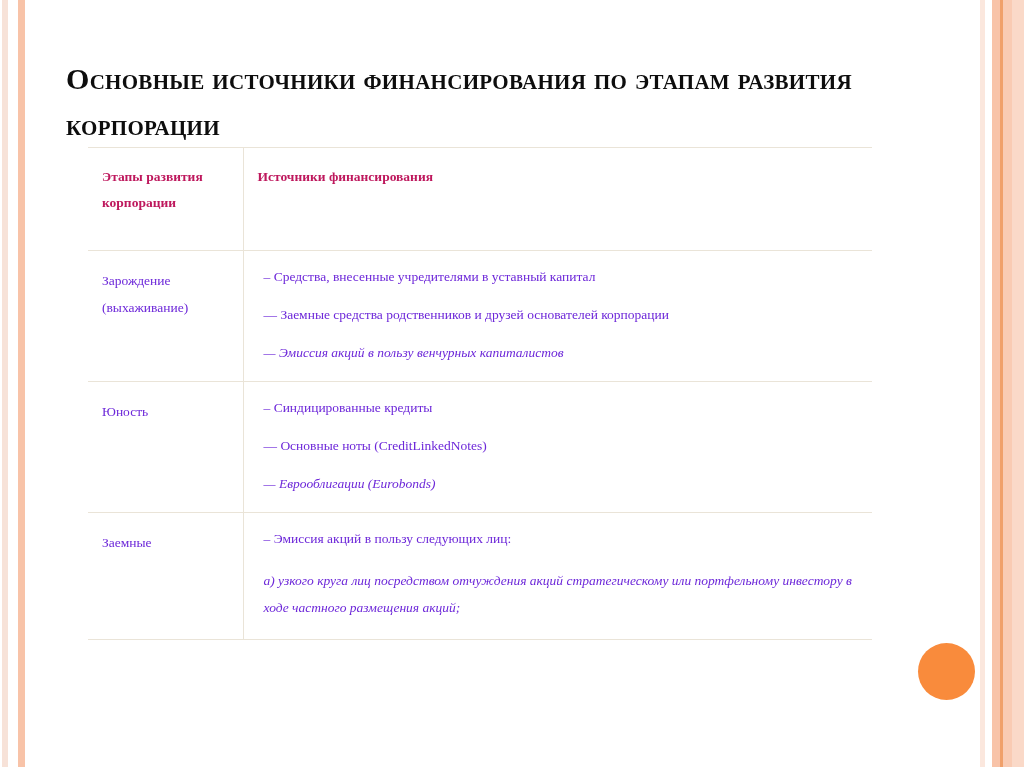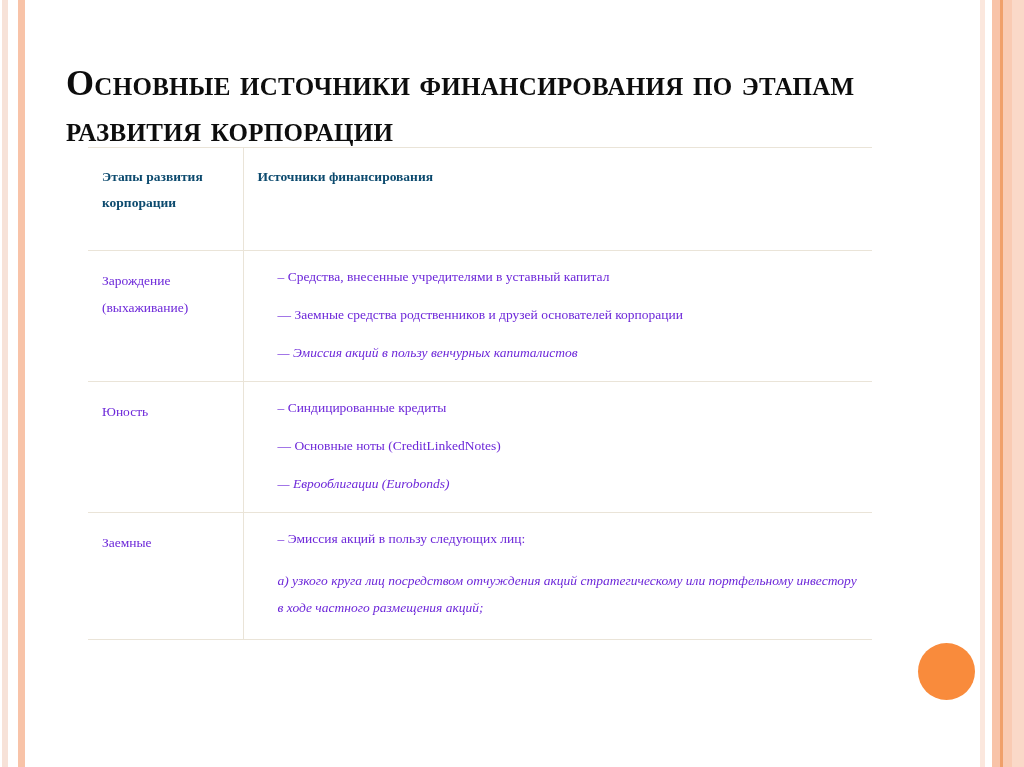--- a/index.html
+++ b/index.html
@@ -60,21 +60,21 @@
     height: 767px;
   }
 
   .page-title {
     position: absolute;
     left: 66px;
     top: 36px;
     width: 830px;
     font-family: "Liberation Serif", "DejaVu Serif", serif;
     font-weight: bold;
-    font-size: 36px;
+    font-size: 30px;
     line-height: 46px;
     color: #0d0d0d;
     font-variant: small-caps;
     letter-spacing: 0.3px;
   }
 
   
   .fin-table {
     position: absolute;
     left: 88px;
@@ -93,32 +93,32 @@
     border-top: 1px solid #eae4d8;
     border-bottom: 1px solid #eae4d8;
     color: #6d28d9;
     font-size: 13.5px;
     line-height: 20px;
     text-align: left;
     font-weight: normal;
   }
   .fin-table th {
     font-weight: bold;
-    color: #0c4a6e;
+    color: #be185d;
     font-size: 13.5px;
     line-height: 26px;
     padding-bottom: 34px;
   }
   .fin-table td.stage,
   .fin-table th.stage {
     border-right: 1px solid #eae4d8;
     line-height: 26px;
   }
   .fin-table td.sources {
-    padding-left: 34px;
+    padding-left: 20px;
   }
   .fin-table td.stage {
     line-height: 27px;
   }
 
   .src-line {
     margin: 0 0 18px 0;
     white-space: nowrap;
   }
   .src-line:last-child { margin-bottom: 0; font-style: italic; }

